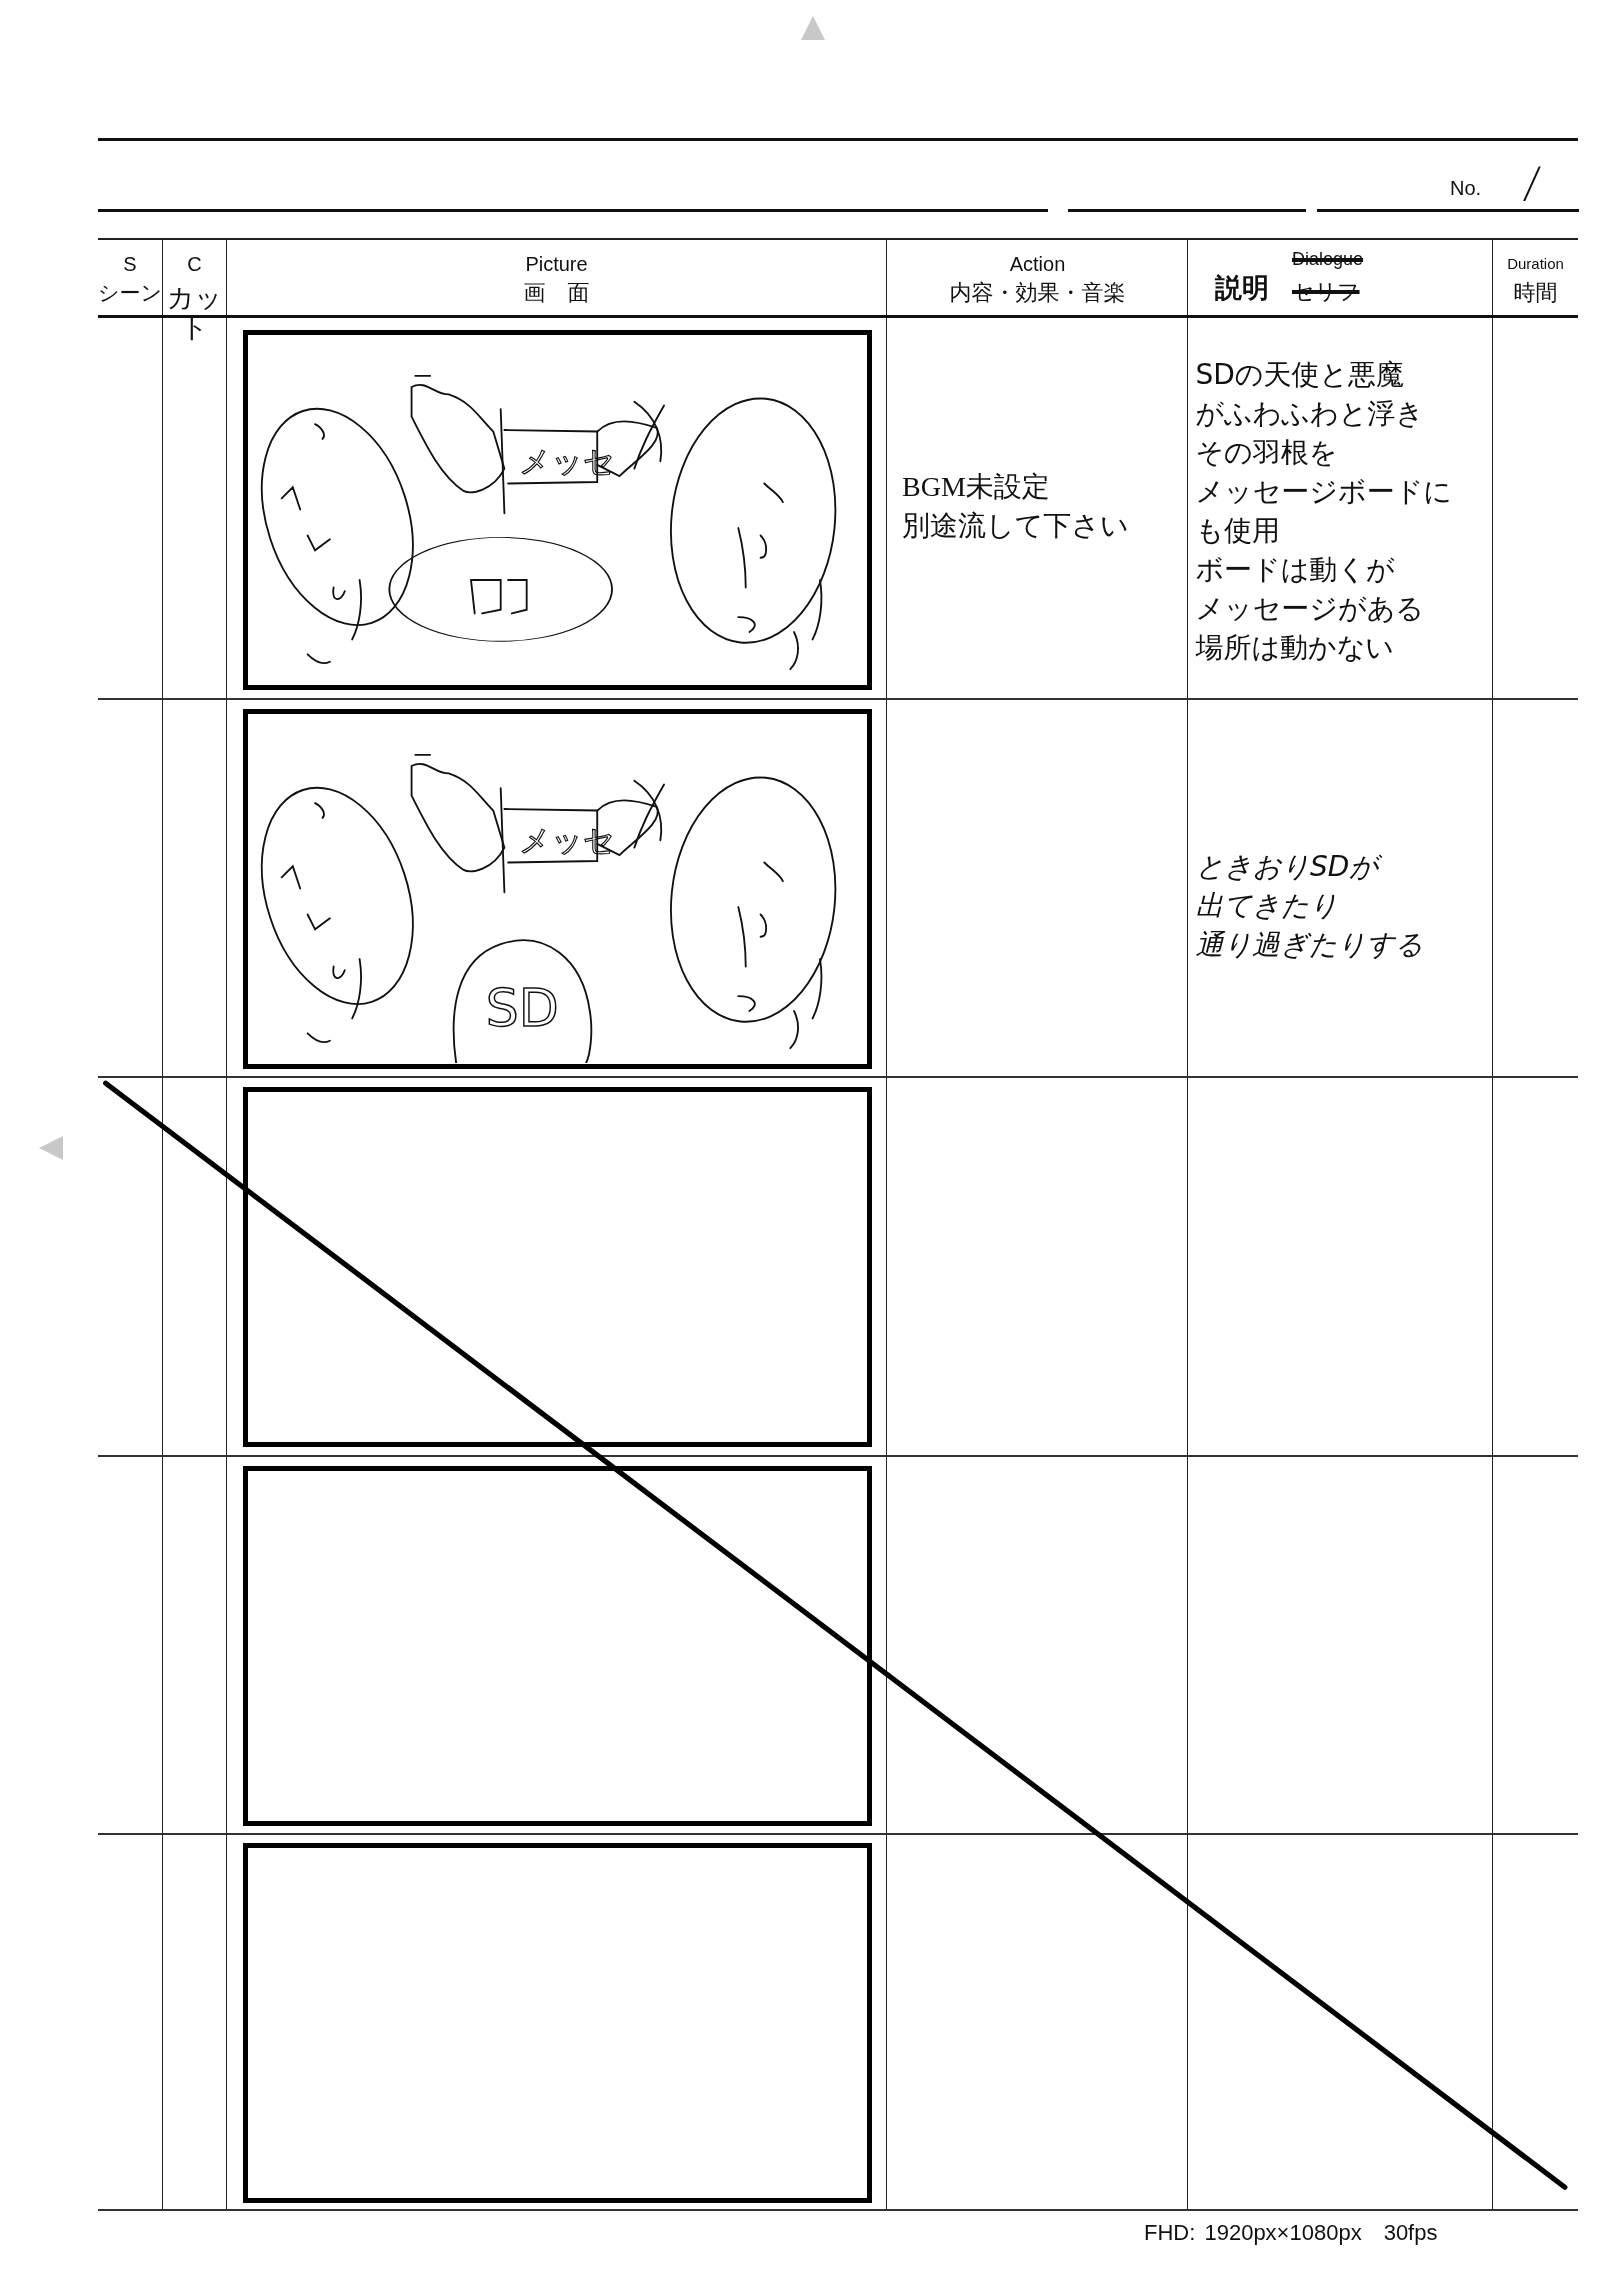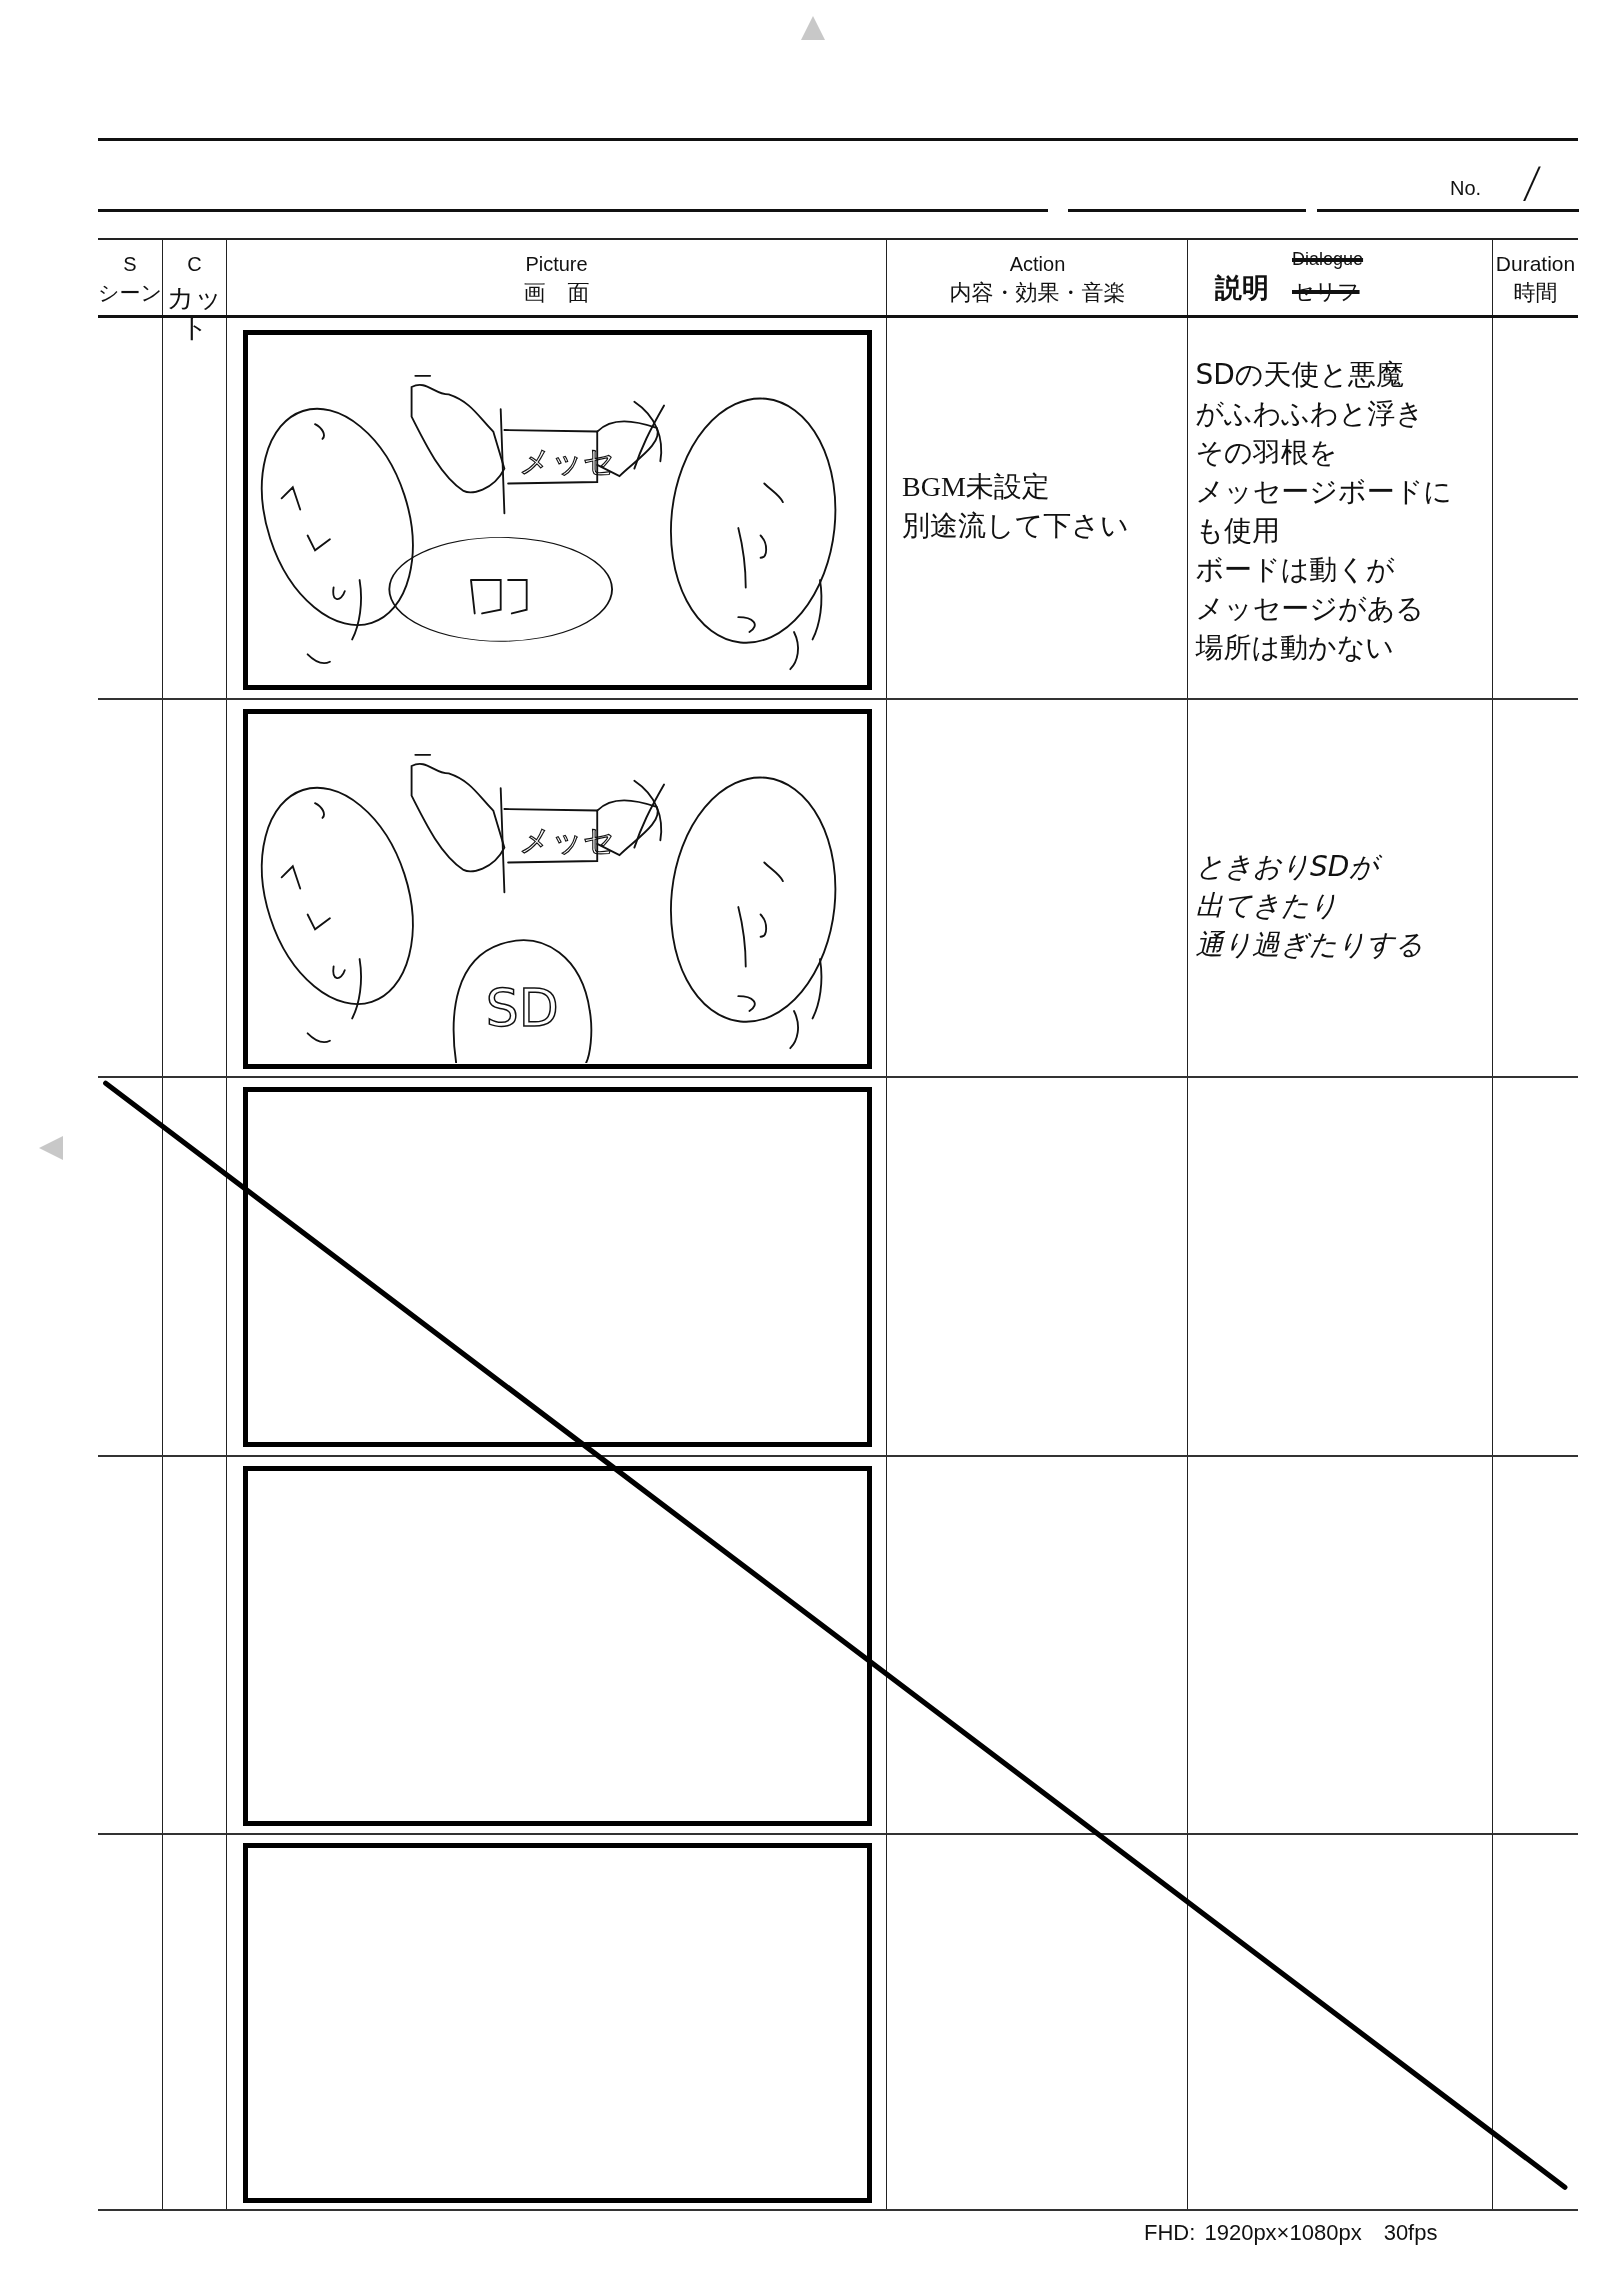--- a/index.html
+++ b/index.html
@@ -68,21 +68,21 @@
     <div class="col" style="left:788px; width:302px;">
       <div class="hdr-en">Action</div>
       <div class="hdr-ja">内容・効果・音楽</div>
     </div>
     <div class="col" style="left:1089px; width:305px;">
       <div class="setsumei">説明</div>
       <div class="dial-en strike">Dialogue</div>
       <div class="dial-ja strike">セリフ</div>
     </div>
     <div class="col" style="left:1394px; width:86px;">
-      <div class="hdr-en" style="font-size:21px;">Duration</div>
+      <div class="hdr-en" style="font-size:15px;">Duration</div>
       <div class="hdr-ja">時間</div>
     </div>
   </div>
 
   <div class="row" style="top:80px; height:382px;">
     <div class="cell" style="left:64px; width:64px; border-left:1.5px solid #222;"></div>
     <div class="cell" style="left:0; width:64px; border-left:none;"></div>
     <div class="cell" style="left:128px; width:660px;">
       <div class="frame" style="top:12px; height:360px;">
         <svg width="619" height="349" viewBox="0 0 833 470" fill="none" stroke="#111" stroke-width="2.5" stroke-linecap="round">

